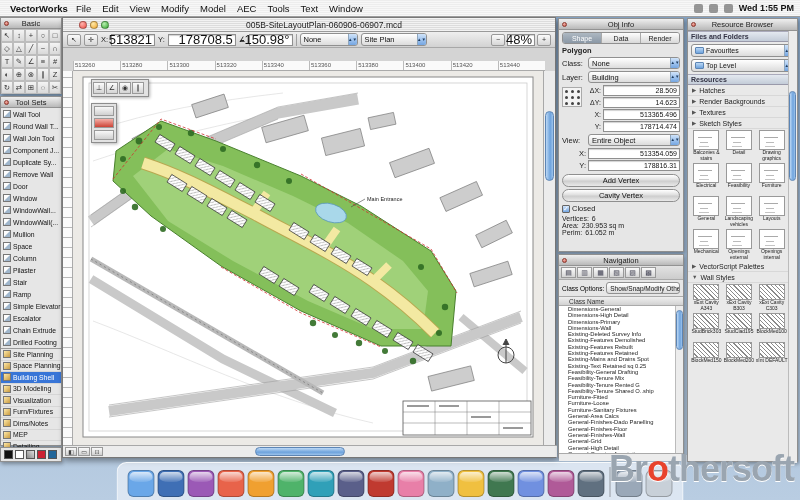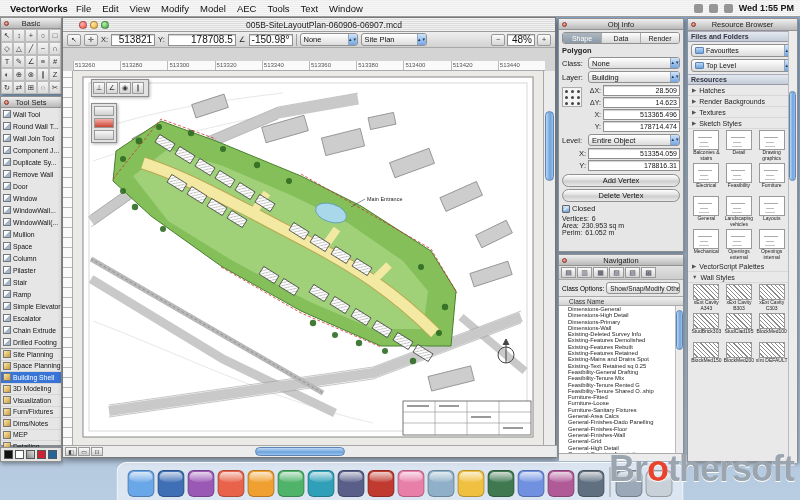--- a/index.html
+++ b/index.html
@@ -55,21 +55,21 @@
   .l-r{ background:radial-gradient(circle at 35% 30%,#ffb3ad,#f05148);} 
   .l-y{ background:radial-gradient(circle at 35% 30%,#ffe9a8,#f0a830);} 
   .l-g{ background:radial-gradient(circle at 35% 30%,#b8f0b0,#38a832);} 
   .doc-title { flex:1; text-align:center; font-size:8.5px; color:#222; white-space:nowrap; overflow:hidden; }
 
   .tb1 { height:16px; display:flex; align-items:center; gap:3px; padding:0 4px;
     background:linear-gradient(#efefef,#d2d2d2); border-bottom:1px solid #a8a8a8; font-size:7.5px; }
   .tb-btn { width:14px; height:12px; background:linear-gradient(#fbfbfb,#d6d6d6); border:1px solid #999; border-radius:2px;
     font-size:7px; display:flex; align-items:center; justify-content:center; color:#333; }
   .coord-lbl { color:#222; font-size:7.5px; }
-  .field { background:#fff; border:1px solid #8f8f8f; height:12px; font-size:10px; color:#111;
+  .field { background:#fff; border:1px solid #8f8f8f; height:12px; font-size:13px; color:#111;
     display:flex; align-items:center; justify-content:flex-end; padding:0 2px; box-shadow:inset 0 1px 1px rgba(0,0,0,.18); }
   .sep { width:1px; height:12px; background:#a0a0a0; }
   .select { background:linear-gradient(#ffffff,#dcdcdc); border:1px solid #909090; border-radius:3px; height:13px;
     display:flex; align-items:center; font-size:7.5px; color:#111; padding-left:3px; overflow:hidden; white-space:nowrap; }
   .sel-nub { margin-left:auto; width:9px; align-self:stretch; background:linear-gradient(#cfe3fa,#74a6e2);
     border-left:1px solid #8fa6bd; display:flex; flex-direction:column; align-items:center; justify-content:center;
     font-size:4.5px; line-height:3.5px; color:#1c3a5e; }
 
   .tb2 { height:13px; display:flex; align-items:center; gap:3px; padding:0 4px;
     background:linear-gradient(#e9e9e9,#cecece); border-bottom:1px solid #a8a8a8; }
@@ -734,40 +734,40 @@
               <span class="field">513365.496</span>
             </div>
 
             <div class="row">
               <span class="lbl">Y:</span>
               <span class="field">178714.474</span>
             </div>
           </div>
       </div>
       <div class="row">
-        <span class="lbl" style="width:24px">Level:</span>
+        <span class="lbl" style="width:24px">View:</span>
         <span class="select">
           <span>Entire Object</span>
           <span class="sel-nub">▲▼</span>
         </span>
       </div>
       <div>
 
           <div class="row" style="margin-bottom:1px">
             <span class="lbl" style="width:24px;text-align:right">X:</span>
             <span class="field">513354.059</span>
           </div>
 
           <div class="row" style="margin-bottom:1px">
             <span class="lbl" style="width:24px;text-align:right">Y:</span>
             <span class="field">178816.31</span>
           </div>
         </div>
       <div class="aqua-btn">Add Vertex</div>
-      <div class="aqua-btn">Delete Vertex</div>
+      <div class="aqua-btn">Cavity Vertex</div>
       <div class="row">
         <span class="chk">✓</span>
         <span class="lbl">Closed</span>
       </div>
       <div>
 
           <div class="stat">
             <span>Vertices:</span>
             <span>6</span>
           </div>

